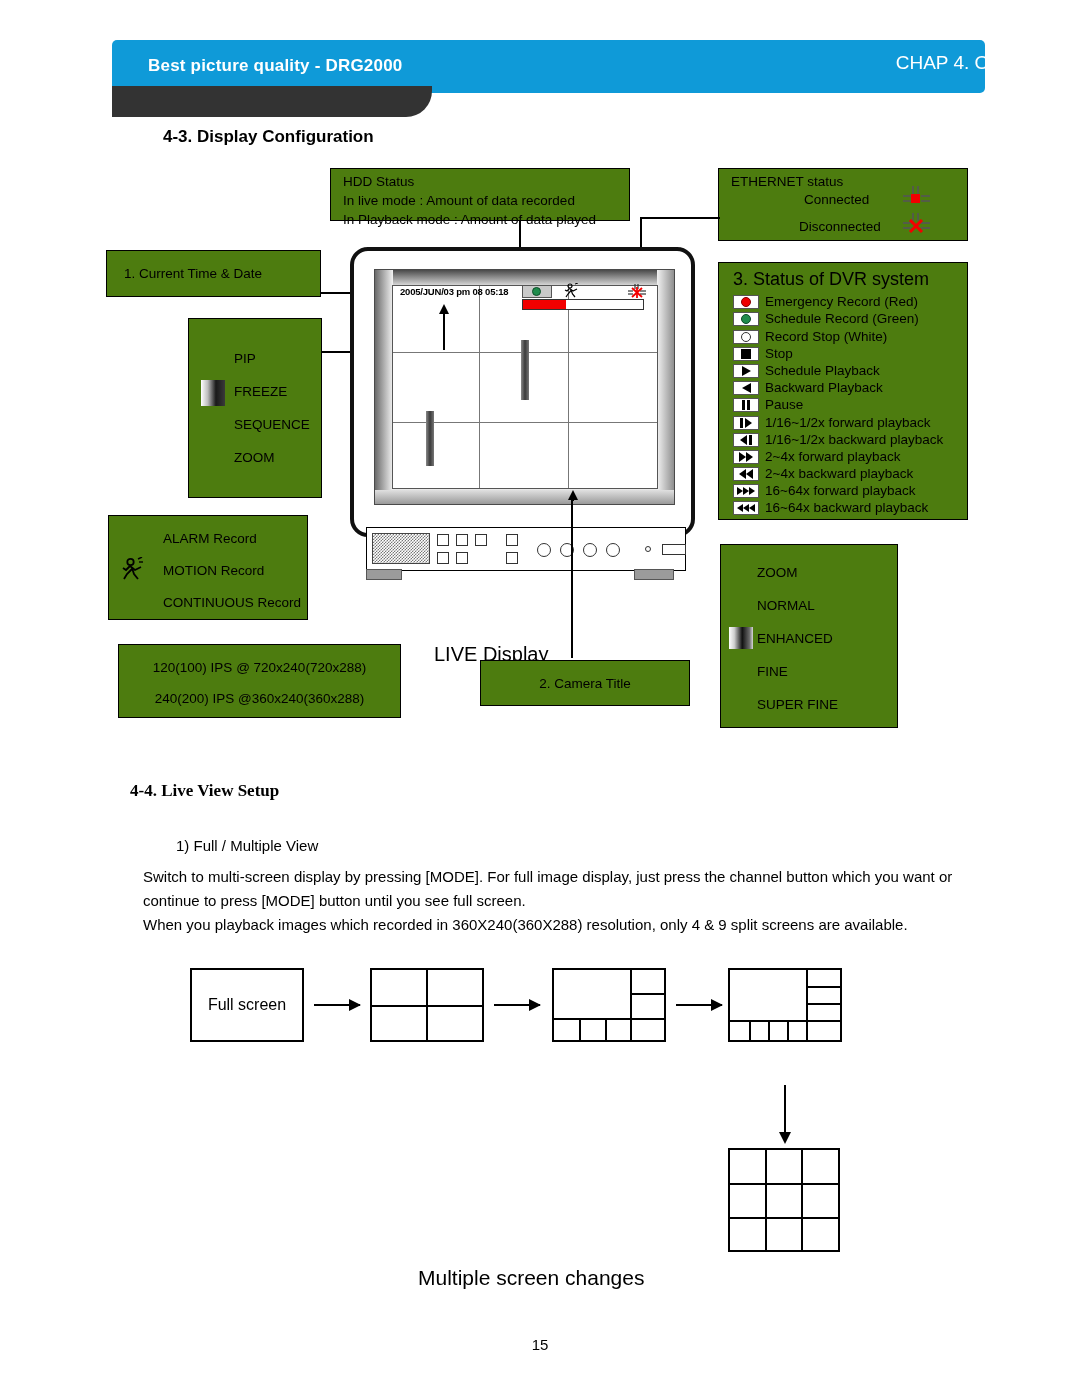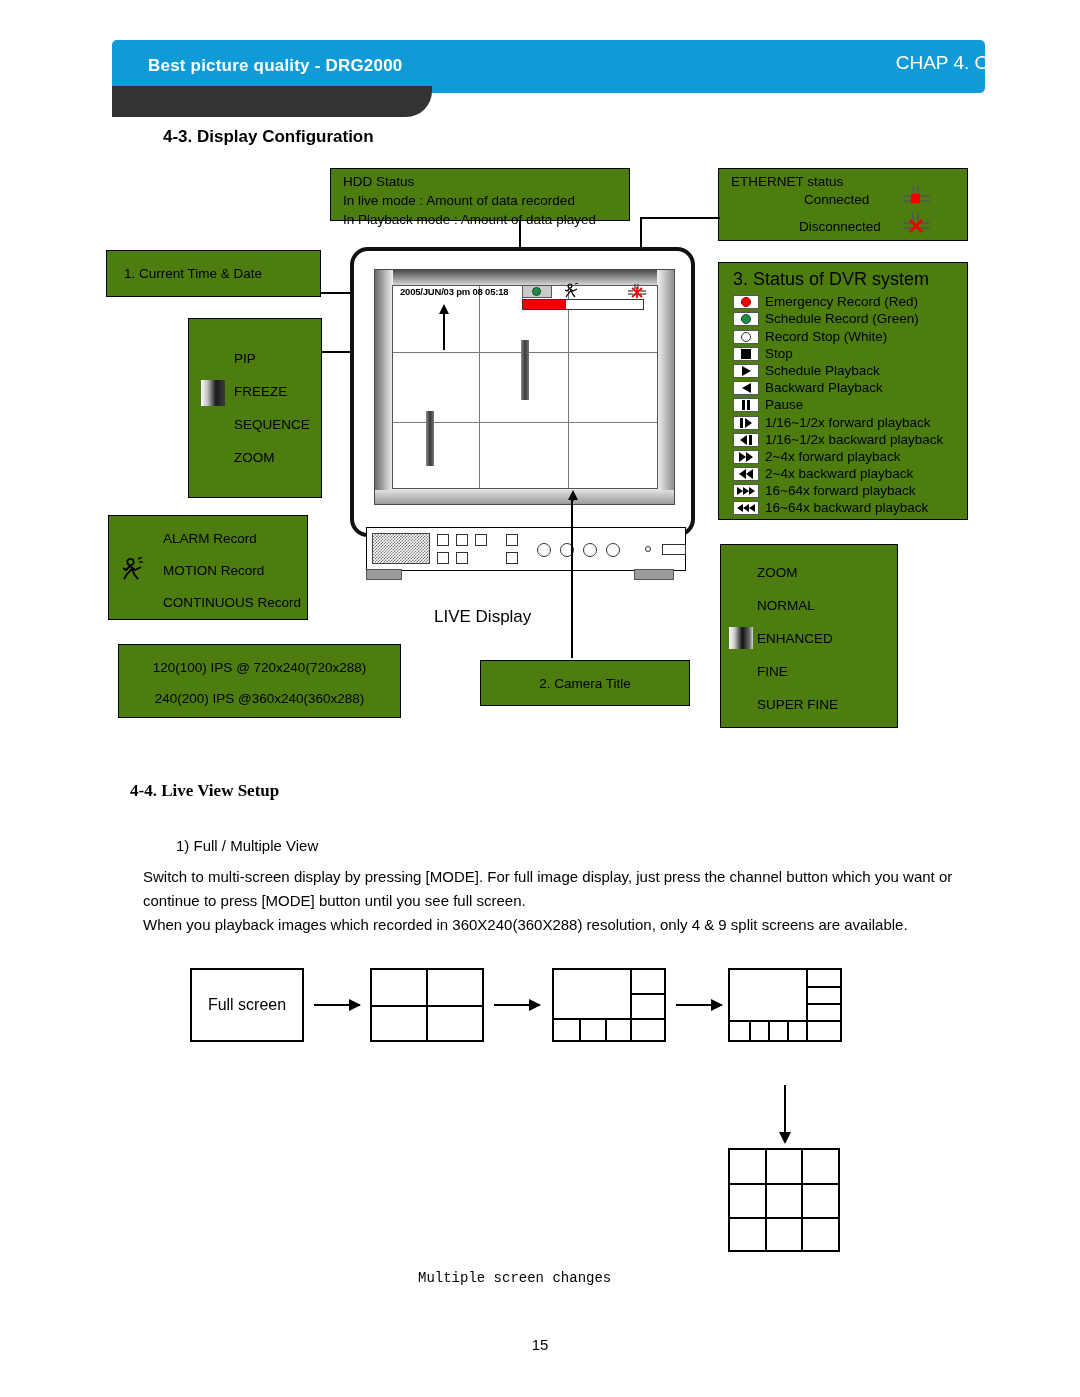--- a/index.html
+++ b/index.html
@@ -261,21 +261,21 @@
 <div class="btn-ci" style="left:583px;top:543px;width:14px;height:14px;"></div>
 <div class="btn-ci" style="left:606px;top:543px;width:14px;height:14px;"></div>
 <div class="btn-ci" style="left:645px;top:546px;width:6px;height:6px;"></div>
 <div class="btn-sq" style="left:662px;top:544px;width:24px;height:11px;"></div>
 <div class="foot" style="left:366px;top:569px;width:36px;height:11px;"></div>
 <div class="foot" style="left:634px;top:569px;width:40px;height:11px;"></div>
 
 <div class="ptr-u" style="left:572px;top:500px;height:1px;"></div>
 <div class="ln vline" style="left:571px;top:500px;height:158px;"></div>
 
-<div class="abs" style="left:434px;top:607px;font-size:17px;">LIVE Display</div>
+<div class="abs" style="left:434px;top:643px;font-size:20px;">LIVE Display</div>
 
 <div class="dbox" style="left:480px;top:660px;width:210px;height:46px;">
   <div class="tl" style="text-align:center;padding:13px 0 0 0;">2. Camera Title</div>
 </div>
 
 <div class="dbox" style="left:718px;top:262px;width:250px;height:258px;">
   <div style="padding:6px 0 0 14px;">
     <div style="font-size:18px;margin-bottom:2px;">3. Status of DVR system</div>
 
     <div class="legrow">
@@ -430,15 +430,15 @@
 
 <div class="arrow-v" style="left:784px;top:1085px;height:48px;"></div>
 
 <div class="sbox" style="left:728px;top:1148px;width:112px;height:104px;">
   <div class="sdiv" style="left:0;top:33px;width:108px;height:2px;"></div>
   <div class="sdiv" style="left:0;top:67px;width:108px;height:2px;"></div>
   <div class="sdiv" style="left:35px;top:0;width:2px;height:100px;"></div>
   <div class="sdiv" style="left:71px;top:0;width:2px;height:100px;"></div>
 </div>
 
-<p class="body" style="left:418px;top:1266px;font-size:14px;font-family:Liberation Mono, monospace;">Multiple screen changes</p>
+<p class="body" style="left:418px;top:1266px;font-size:21px;">Multiple screen changes</p>
 
 <div class="abs" style="left:0;right:0;top:1336px;text-align:center;font-size:15px;">15</div>
 
 </body></html>

